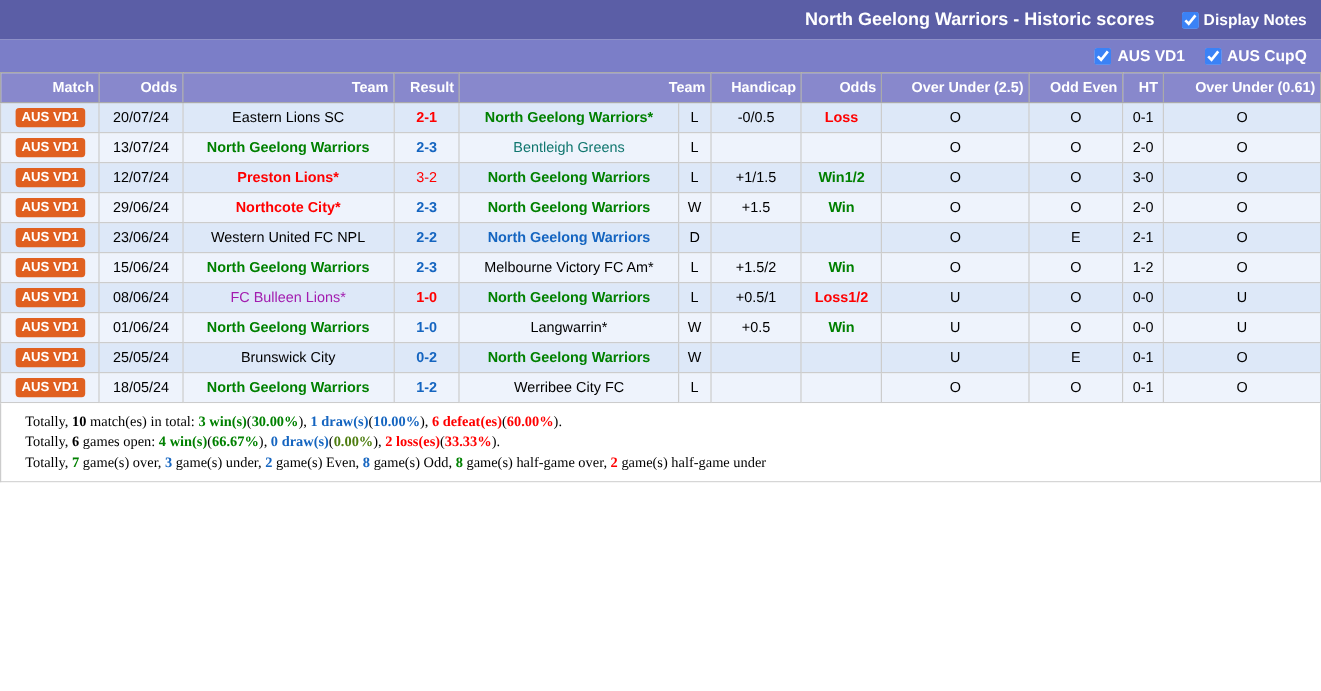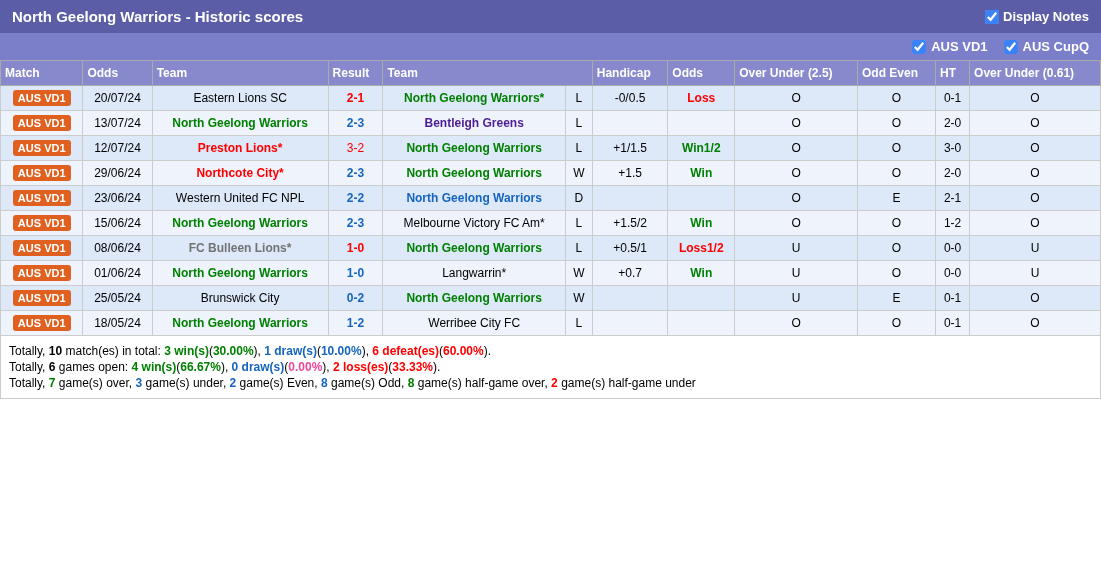--- a/index.html
+++ b/index.html
@@ -6,21 +6,21 @@
     body { font-family: Arial, sans-serif; font-size: 12px; background: #fff; width: 1101px; }
 
     .header {
       background: #5b5ea6;
       color: #fff;
       font-weight: bold;
       font-size: 15px;
       padding: 8px 12px;
       display: flex;
       align-items: center;
-      justify-content: space-between;
+      justify-content: flex-end;
     }
     .header-right { display: flex; align-items: center; gap: 6px; padding-left: 23px; }
     .checkbox-label { display: flex; align-items: center; gap: 4px; color: #fff; font-size: 13px; }
     .checkbox-blue { accent-color: #3b82f6; width: 14px; height: 14px; }
 
     .filter-bar {
       background: #7b7ec8;
       padding: 6px 12px;
       display: flex;
       align-items: center;
@@ -41,21 +41,21 @@
       width: 100%;
       border-collapse: collapse;
     }
 
     thead tr {
       background: #8888cc;
       color: #fff;
     }
     thead th {
       padding: 5px 4px;
-      text-align: left;
+      text-align: right;
       font-weight: bold;
       font-size: 12px;
       border: 1px solid #aaa;
       vertical-align: middle;
     }
 
     tbody tr:nth-child(odd) { background: #dde8f8; }
     tbody tr:nth-child(even) { background: #eef3fc; }
 
     tbody td {
@@ -76,21 +76,21 @@
       border-radius: 3px;
     }
 
     .footer {
       padding: 6px 8px;
       font-size: 12px;
       background: #fff;
       border: 1px solid #ccc;
       border-top: none;
     }
-    .footer p { margin: 2px 0; }
+    .footer p { margin: 2px 12px; font-family: Liberation Serif, serif; }
   </style>
 </head>
 <body>
 
 <div class="header">
   <span>North Geelong Warriors - Historic scores</span>
   <div class="header-right">
     <label class="checkbox-label">
       <input type="checkbox" class="checkbox-blue" checked="" style="">
       <span>Display Notes</span>
@@ -138,21 +138,21 @@
         <td>O</td>
         <td>O</td>
         <td>0-1</td>
         <td>O</td>
       </tr>
       <tr>
         <td><span class="badge">AUS VD1</span></td>
         <td>13/07/24</td>
         <td><span style="color:#008000;font-weight:bold">North Geelong Warriors</span></td>
         <td><span style="color:#1565C0;font-weight:bold">2-3</span></td>
-        <td><span style="color:#4c1d95;font-weight:bold">Bentleigh Greens</span></td>
+        <td><span style="color:#0f766e;font-weight:normal">Bentleigh Greens</span></td>
         <td>L</td>
         <td></td>
         <td></td>
         <td>O</td>
         <td>O</td>
         <td>2-0</td>
         <td>O</td>
       </tr>
       <tr>
         <td><span class="badge">AUS VD1</span></td>
@@ -206,39 +206,39 @@
         <td>+1.5/2</td>
         <td><span style="color:#008000;font-weight:bold">Win</span></td>
         <td>O</td>
         <td>O</td>
         <td>1-2</td>
         <td>O</td>
       </tr>
       <tr>
         <td><span class="badge">AUS VD1</span></td>
         <td>08/06/24</td>
-        <td><span style="color:#737373;font-weight:bold">FC Bulleen Lions*</span></td>
+        <td><span style="color:#a21caf;font-weight:normal">FC Bulleen Lions*</span></td>
         <td><span style="color:red;font-weight:bold">1-0</span></td>
         <td><span style="color:#008000;font-weight:bold">North Geelong Warriors</span></td>
         <td>L</td>
         <td>+0.5/1</td>
         <td><span style="color:red;font-weight:bold">Loss1/2</span></td>
         <td>U</td>
         <td>O</td>
         <td>0-0</td>
         <td>U</td>
       </tr>
       <tr>
         <td><span class="badge">AUS VD1</span></td>
         <td>01/06/24</td>
         <td><span style="color:#008000;font-weight:bold">North Geelong Warriors</span></td>
         <td><span style="color:#1565C0;font-weight:bold">1-0</span></td>
         <td><span style="color:#000;font-weight:normal">Langwarrin*</span></td>
         <td>W</td>
-        <td>+0.7</td>
+        <td>+0.5</td>
         <td><span style="color:#008000;font-weight:bold">Win</span></td>
         <td>U</td>
         <td>O</td>
         <td>0-0</td>
         <td>U</td>
       </tr>
       <tr>
         <td><span class="badge">AUS VD1</span></td>
         <td>25/05/24</td>
         <td><span style="color:#000;font-weight:normal">Brunswick City</span></td>
@@ -264,15 +264,15 @@
         <td>O</td>
         <td>O</td>
         <td>0-1</td>
         <td>O</td>
       </tr>
     </tbody>
 </table>
 
 <div class="footer" id="footer-stats">
 <p>Totally, <b>10</b> match(es) in total: <span style="color:#008000;font-weight:bold">3 win(s)</span>(<span style="color:#008000;font-weight:bold">30.00%</span>), <span style="color:#1565C0;font-weight:bold">1 draw(s)</span>(<span style="color:#1565C0;font-weight:bold">10.00%</span>), <span style="color:red;font-weight:bold">6 defeat(es)</span>(<span style="color:red;font-weight:bold">60.00%</span>).</p>
-    <p>Totally, <b>6</b> games open: <span style="color:#008000;font-weight:bold">4 win(s)</span>(<span style="color:#008000;font-weight:bold">66.67%</span>), <span style="color:#1565C0;font-weight:bold">0 draw(s)</span>(<span style="color:#ec4899;font-weight:bold">0.00%</span>), <span style="color:red;font-weight:bold">2 loss(es)</span>(<span style="color:red;font-weight:bold">33.33%</span>).</p>
+    <p>Totally, <b>6</b> games open: <span style="color:#008000;font-weight:bold">4 win(s)</span>(<span style="color:#008000;font-weight:bold">66.67%</span>), <span style="color:#1565C0;font-weight:bold">0 draw(s)</span>(<span style="color:#4d7c0f;font-weight:bold">0.00%</span>), <span style="color:red;font-weight:bold">2 loss(es)</span>(<span style="color:red;font-weight:bold">33.33%</span>).</p>
     <p>Totally, <span style="color:#008000;font-weight:bold">7</span> game(s) over, <span style="color:#1565C0;font-weight:bold">3</span> game(s) under, <span style="color:#1565C0;font-weight:bold">2</span> game(s) Even, <span style="color:#1565C0;font-weight:bold">8</span> game(s) Odd, <span style="color:#008000;font-weight:bold">8</span> game(s) half-game over, <span style="color:red;font-weight:bold">2</span> game(s) half-game under</p>
   </div>
 
 </body></html>

